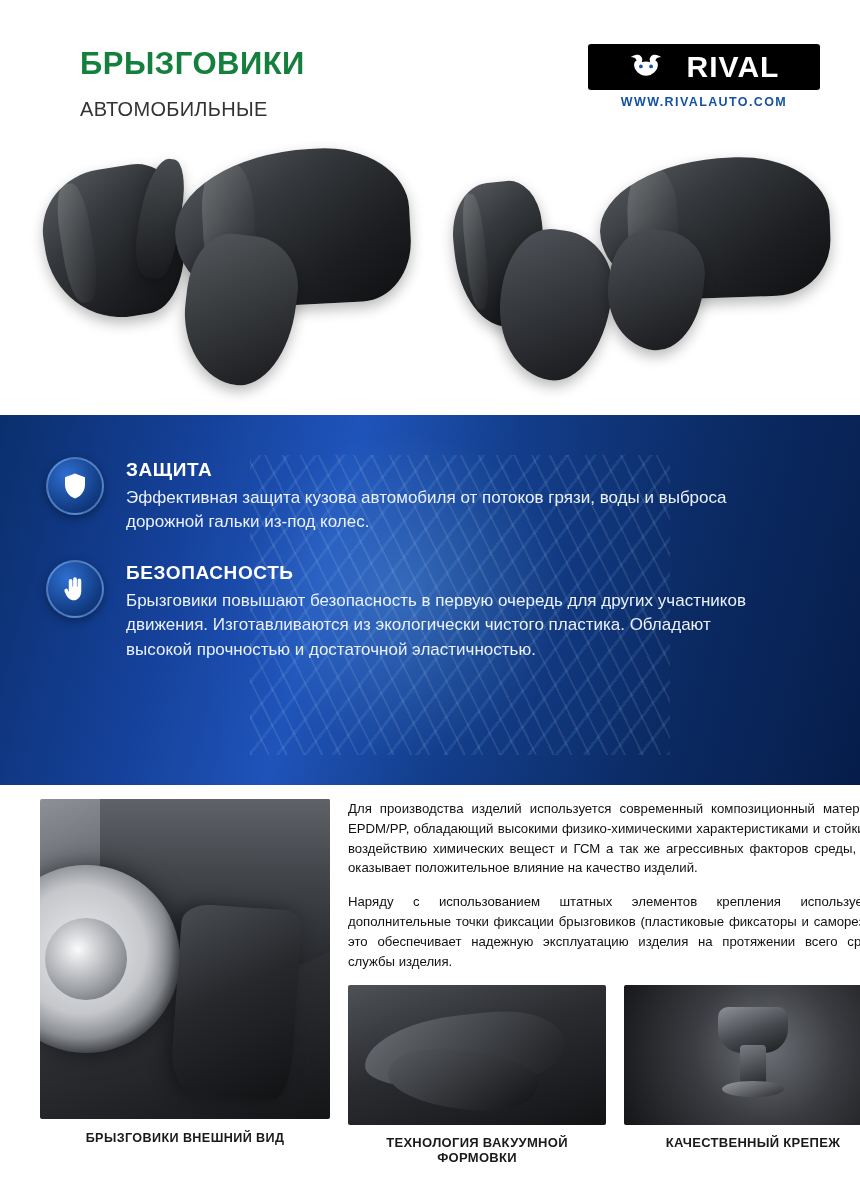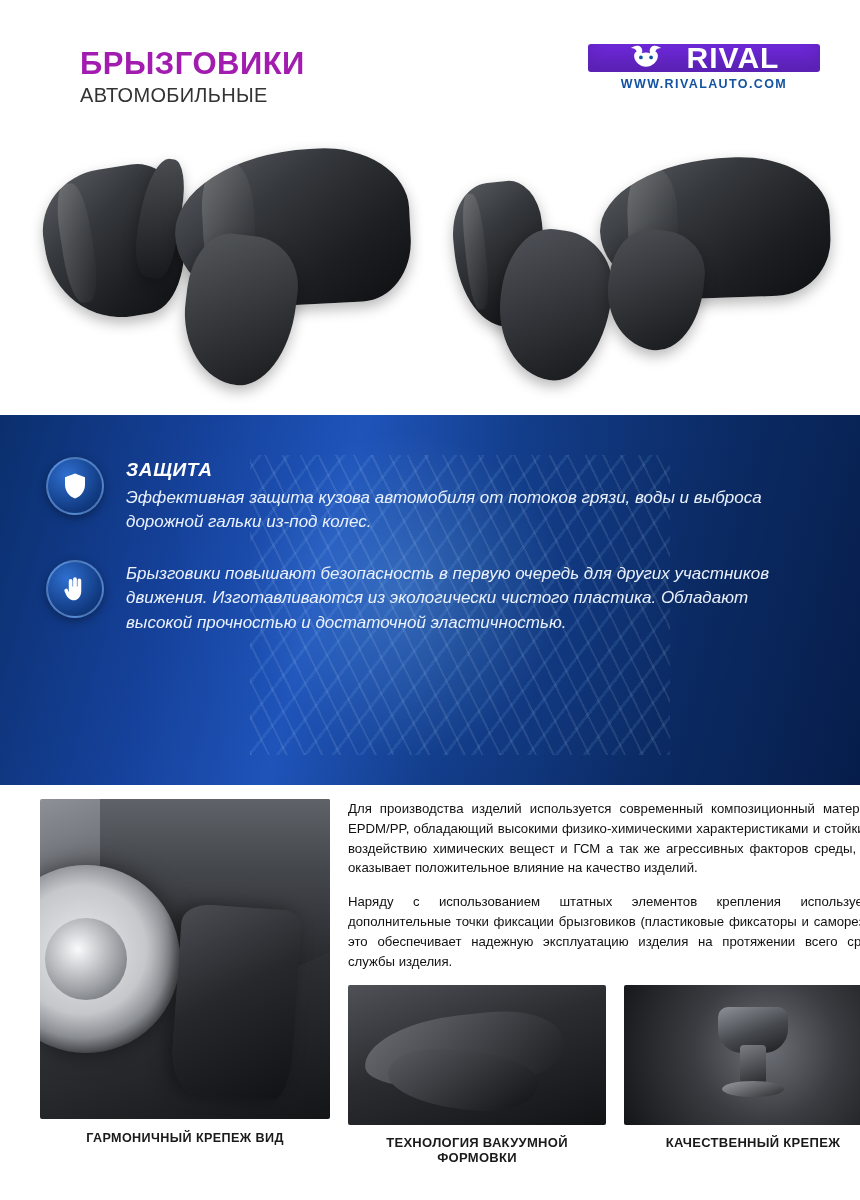--- a/index.html
+++ b/index.html
@@ -24,37 +24,37 @@
     display: flex;
     justify-content: space-between;
     align-items: flex-start;
     background: #ffffff;
   }
   .title-block { padding-left: 40px; padding-top: 18px; }
   .title-main {
     font-size: 31px;
     font-weight: bold;
     letter-spacing: 0.5px;
-    color: #a21caf;
+    color: #15803d;
     line-height: 1.05;
   }
   .title-sub {
     font-size: 20px;
     color: #333333;
     letter-spacing: 0.3px;
-    margin-top: 3px;
+    margin-top: 17px;
   }
 
   .logo-block {
     width: 232px;
     padding-top: 14px;
   }
   .logo-bar {
-    background: #6d28d9;
-    height: 28px;
+    background: #000000;
+    height: 46px;
     border-radius: 3px;
     display: flex;
     align-items: center;
     justify-content: center;
     gap: 24px;
     box-shadow: inset 0 -14px 18px rgba(0,0,0,0.18);
   }
   .logo-mark { width: 34px; height: 30px; display: block; }
   .logo-text {
     color: #ffffff;
@@ -176,21 +176,20 @@
       repeating-linear-gradient(64deg, rgba(255,255,255,0.10) 0 2px, rgba(255,255,255,0) 2px 16px),
       repeating-linear-gradient(-52deg, rgba(140,200,255,0.12) 0 3px, rgba(255,255,255,0) 3px 22px);
     opacity: 0.9;
   }
   .feature {
     position: relative;
     z-index: 3;
     display: flex;
     gap: 22px;
     margin-bottom: 26px;
-    font-style: italic;
   }
   .feature-icon {
     flex: 0 0 auto;
     width: 58px; height: 58px;
     border-radius: 50%;
     background: radial-gradient(circle at 35% 30%, #2f6fd0 0%, #10397f 70%, #0a2a63 100%);
     border: 2px solid rgba(150,200,255,0.45);
     display: flex; align-items: center; justify-content: center;
     box-shadow: 0 3px 10px rgba(0,0,0,0.35);
   }
@@ -396,37 +395,38 @@
       </div>
     </div>
 
     <div class="feature">
       <div class="feature-icon">
         <svg viewBox="0 0 24 24" xmlns="http://www.w3.org/2000/svg">
           <path d="M7 11V5.5a1.5 1.5 0 1 1 3 0V10h.5V4a1.5 1.5 0 1 1 3 0v6h.5V5a1.5 1.5 0 1 1 3 0v8.5c0 4-2.4 7.5-6 7.5-3 0-5-2-6.2-4.6l-1.2-2.6a1.5 1.5 0 0 1 2.5-1.6L7 14.5V11z"></path>
         </svg>
       </div>
       <div class="feature-text">
+        <div class="feature-title">БЕЗОПАСНОСТЬ</div>
         <div class="feature-body">Брызговики повышают безопасность в первую очередь для других участников движения. Изготавливаются из экологически чистого пластика. Обладают высокой прочностью и достаточной эластичностью.</div>
       </div>
     </div>
 
 
   </div>
 
   <div class="bottom">
     <div class="bottom-grid">
 
       <div>
         <div class="photo-main">
           <div class="arch"></div>
           <div class="wheel"></div>
           <div class="mud-flap-photo"></div>
         </div>
-        <div class="photo-caption">ГАРМОНИЧНЫЙ КРЕПЕЖ ВИД</div>
+        <div class="photo-caption">БРЫЗГОВИКИ ВНЕШНИЙ ВИД</div>
       </div>
 
       <div class="right-col">
         <div class="para">Для производства изделий используется современный композиционный материал EPDM/PP, обладающий высокими физико-химическими характеристиками и стойкий к воздействию химических вещест и ГСМ а так же агрессивных факторов среды, что оказывает положительное влияние на качество изделий.</div>
         <div class="para">Наряду с использованием штатных элементов крепления используется дополнительные точки фиксации брызговиков (пластиковые фиксаторы и саморезы), это обеспечивает надежную эксплуатацию изделия на протяжении всего срока службы изделия.</div>
 
         <div class="small-photos">
           <div class="photo-small s1">
             <div class="sm-shape-a"></div>
             <div class="sm-shape-b"></div>

